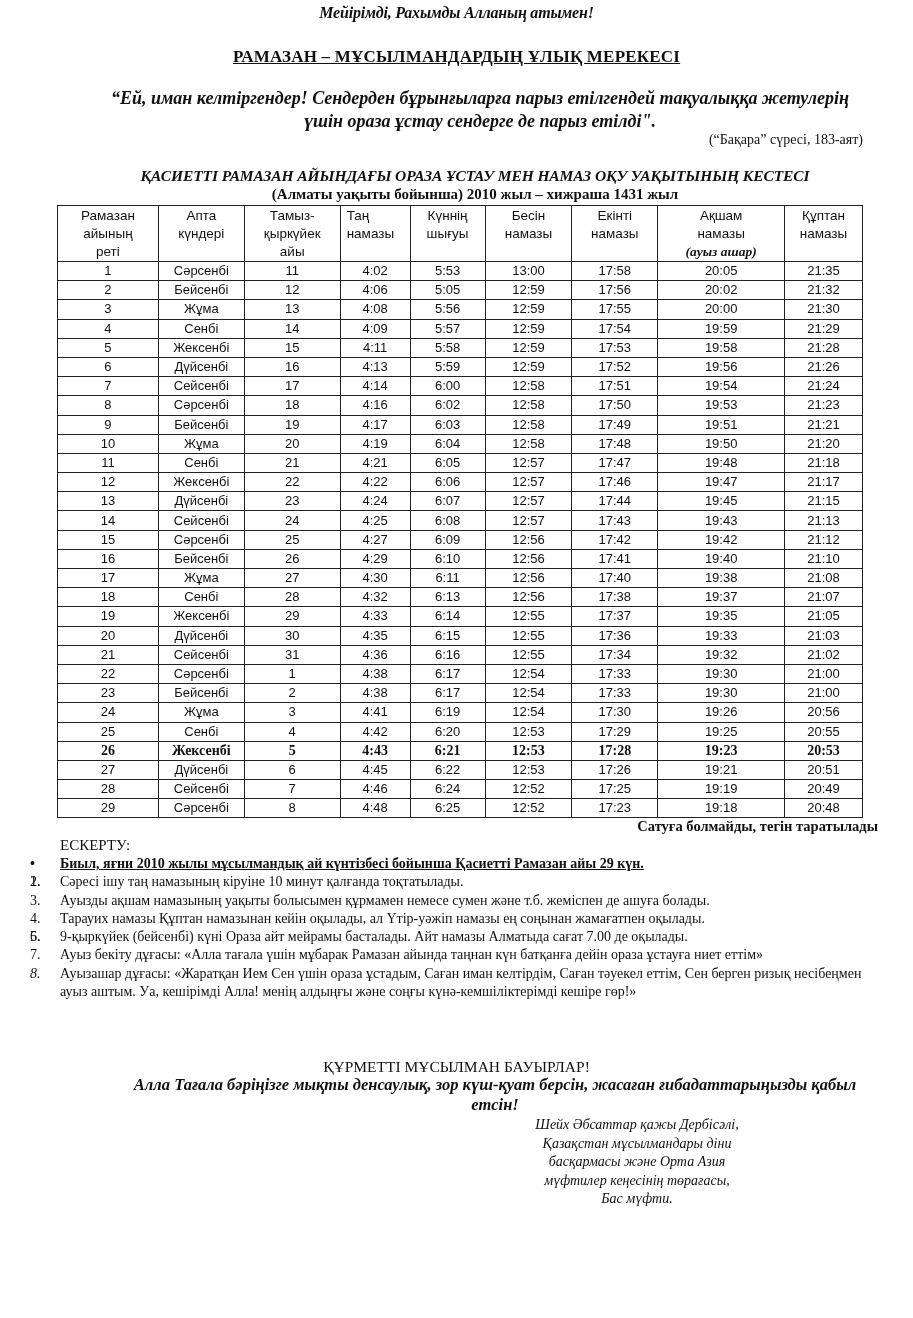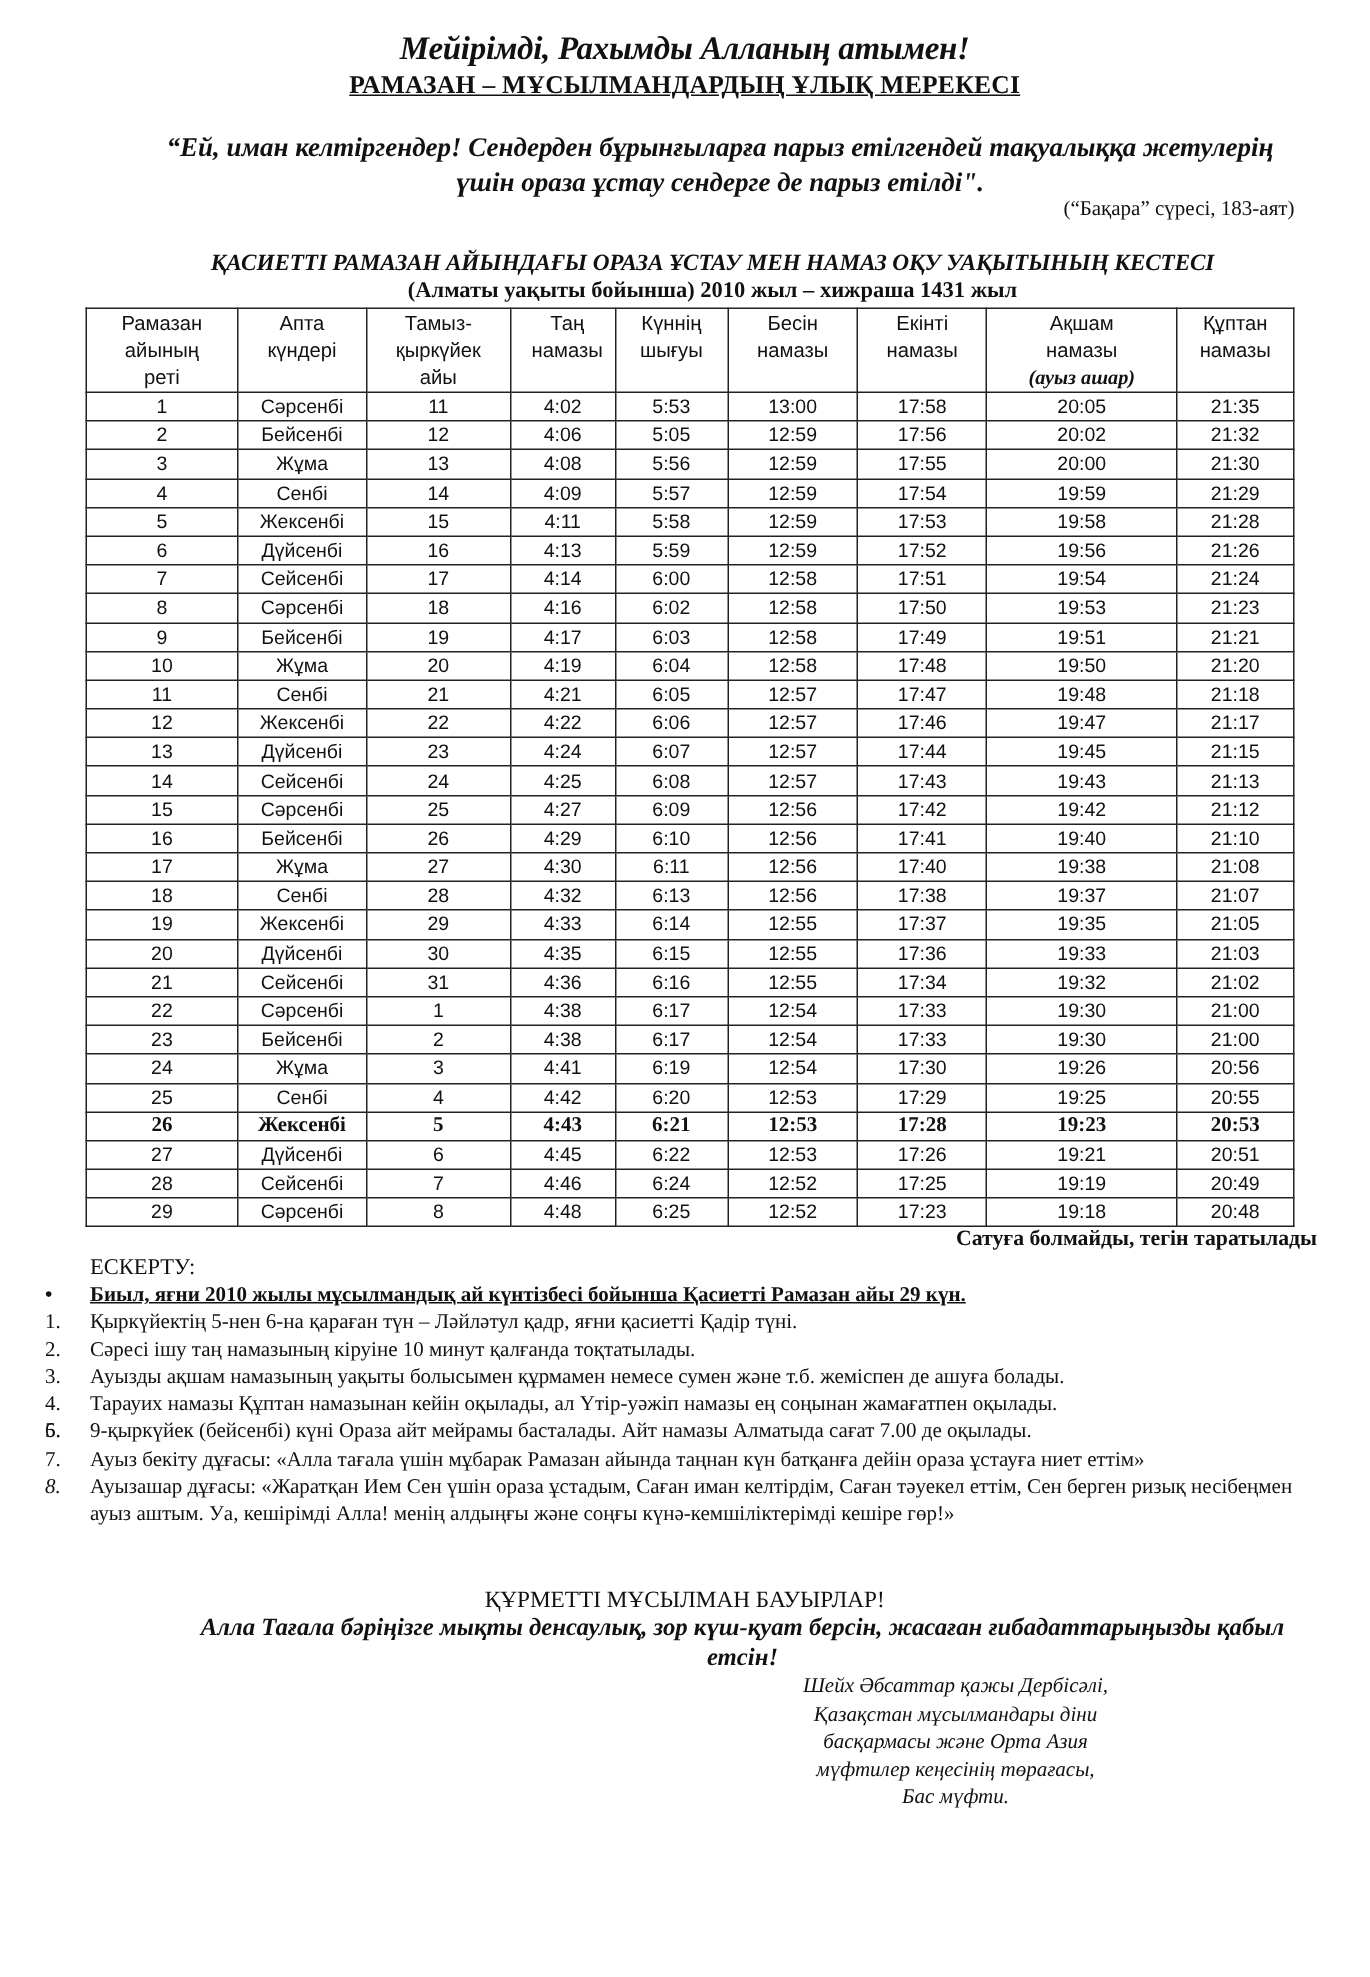--- a/index.html
+++ b/index.html
@@ -1,19 +1,19 @@
 <!DOCTYPE html>
 <html><head>
 <meta charset="utf-8">
 <style>
   html, body { margin:0; padding:0; background:#ffffff; }
   body { width:913px; height:1318px; position:relative; overflow:hidden; color:#111; font-family:"Liberation Serif", serif; }
   .abs { position:absolute; }
   .center { left:0; width:913px; text-align:center; }
-  #bismillah { top:19px; font-style:italic; font-weight:bold; font-size:22px; letter-spacing:-0.2px; }
+  #bismillah { top:4px; font-style:italic; font-weight:bold; font-size:16px; letter-spacing:-0.2px; }
   #main-title { top:47px; font-weight:bold; font-size:17px; text-decoration:underline; letter-spacing:0.2px; }
   #quote { top:87px; left:110px; width:740px; text-align:center; font-style:italic; font-weight:bold; font-size:18px; line-height:23px; }
   #quote-source { top:132px; right:50px; font-size:14px; }
   #table-title { top:167px; left:60px; width:830px; text-align:center; font-style:italic; font-weight:bold; font-size:15.5px; letter-spacing:-0.1px; }
   #table-subtitle { top:186px; left:60px; width:830px; text-align:center; font-weight:bold; font-size:15px; }
   table { position:absolute; top:205px; left:57px; width:806px; border-collapse:collapse; font-family:"Liberation Sans", sans-serif; font-size:13px;padding-left:40px; }
   th, td { border:1px solid #222; padding:0; text-align:center; }
   th { font-weight:normal; vertical-align:top; line-height:18px; padding-top:1px; height:54px; font-size:13.5px; }
   td { height:18.2px; line-height:18px; }
   tr.bold td { font-weight:bold; font-family:"Liberation Serif", serif; font-size:14px; }
@@ -61,21 +61,21 @@
         </th>
       <th>
           <div>Апта</div>
           <div>күндері</div>
         </th>
       <th>
           <div>Тамыз-</div>
           <div>қыркүйек</div>
           <div>айы</div>
         </th>
-      <th style="text-align:center;padding-left:6px">
+      <th style="text-align:left;padding-left:6px">
           <div>Таң</div>
           <div>намазы</div>
         </th>
       <th>
           <div>Күннің</div>
           <div>шығуы</div>
         </th>
       <th>
           <div>Бесін</div>
           <div>намазы</div>
@@ -415,21 +415,21 @@
         <td>19:18</td>
         <td>20:48</td>
       </tr>
     </tbody>
 </table>
 
 <div id="sale-note" class="abs">Сатуға болмайды, тегін таратылады</div>
 <div id="notes-heading" class="abs">ЕСКЕРТУ:</div>
 <div id="notes" class="abs">
     <div class="note first"><span class="mark">•</span><span>Биыл, яғни 2010 жылы мұсылмандық ай күнтізбесі бойынша Қасиетті Рамазан айы 29 күн.</span></div>
-    <div class="note"><span class="mark">1.</span><span>Қыркүйектің 5-нен 6-на қараған түн – Ләйләтул қадр, яғни қасиетті Қадір түні.</span></div>
+    <div class="note"><span class="mark">1.</span></div>
     <div class="note"><span class="mark">2.</span><span>Сәресі ішу таң намазының кіруіне 10 минут қалғанда тоқтатылады.</span></div>
     <div class="note"><span class="mark">3.</span><span>Ауызды ақшам намазының уақыты болысымен құрмамен немесе сумен және т.б. жемiспен де ашуға болады.</span></div>
     <div class="note"><span class="mark">4.</span><span>Тарауих намазы Құптан намазынан кейін оқылады, ал Үтір-уәжіп намазы ең соңынан жамағатпен оқылады.</span></div>
     <div class="note"><span class="mark">5.</span></div>
     <div class="note"><span class="mark">6.</span><span>9-қыркүйек (бейсенбі) күні Ораза айт мейрамы басталады. Айт намазы Алматыда сағат 7.00 де оқылады.</span></div>
     <div class="note"><span class="mark">7.</span><span>Ауыз бекіту дұғасы: «Алла тағала үшін мұбарак Рамазан айында таңнан күн батқанға дейін ораза ұстауға ниет еттім»</span></div>
     <div class="note italic-mark"><span class="mark">8.</span><span>Ауызашар дұғасы: «Жаратқан Ием Сен үшін ораза ұстадым, Саған иман келтірдім, Саған тәуекел еттім, Сен берген ризық несібеңмен ауыз аштым. Уа, кешірімді Алла! менің алдыңғы және соңғы күнә-кемшіліктерімді кешіре гөр!»</span></div>
   </div>
 
 <div id="greet-title" class="abs center">ҚҰРМЕТТІ МҰСЫЛМАН БАУЫРЛАР!</div>

